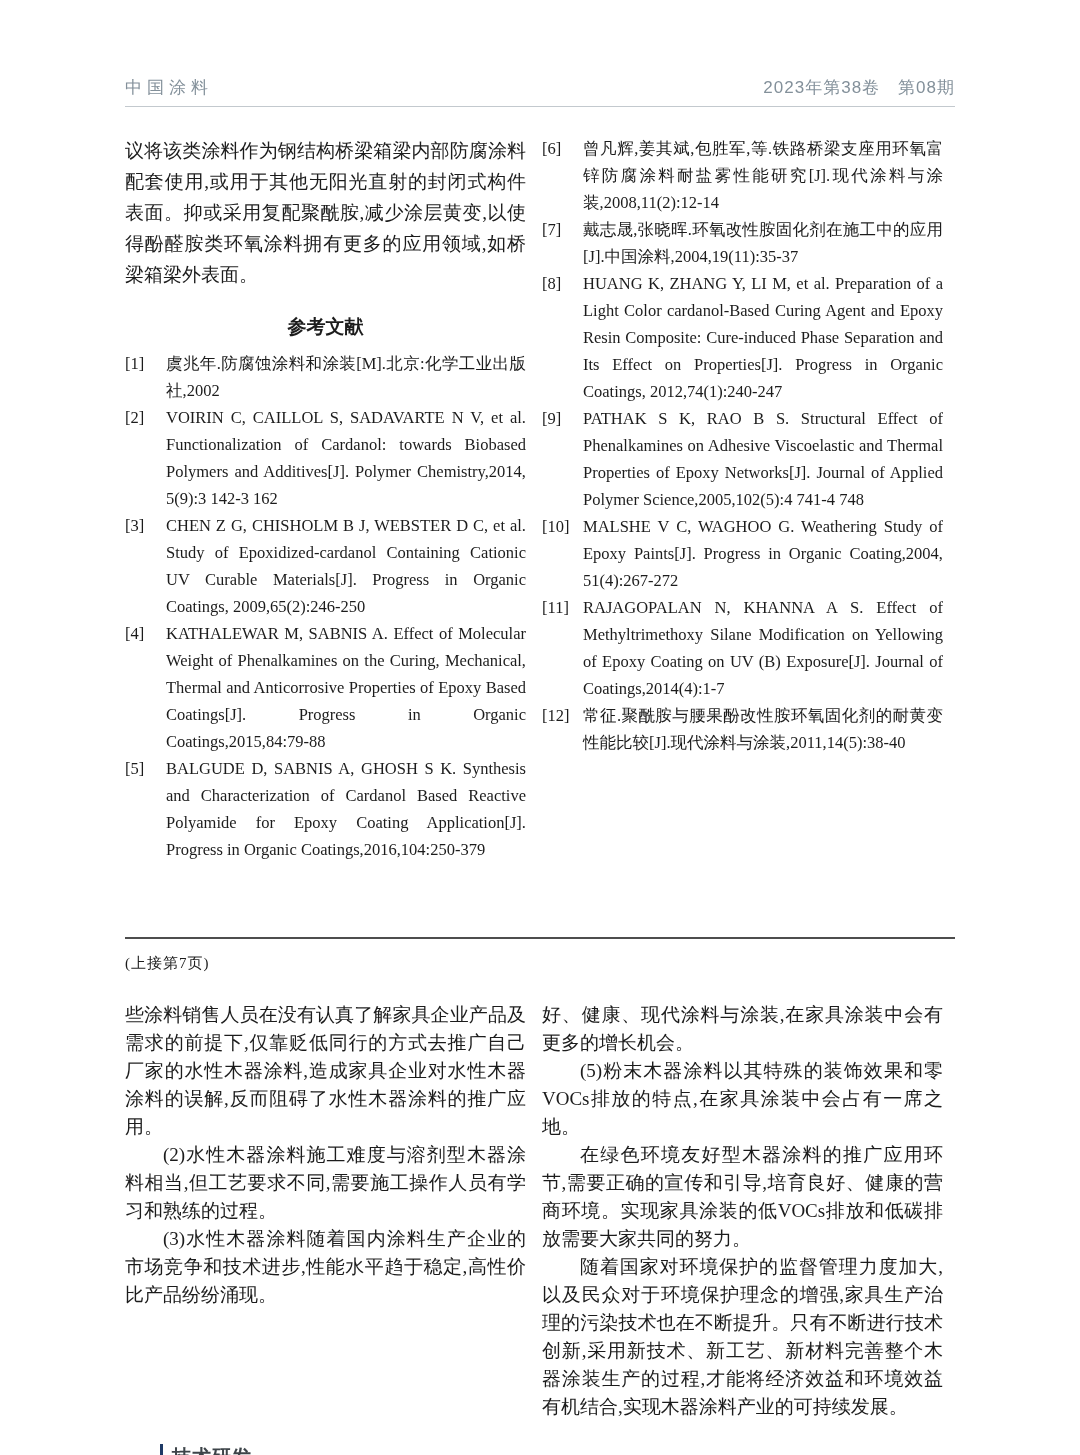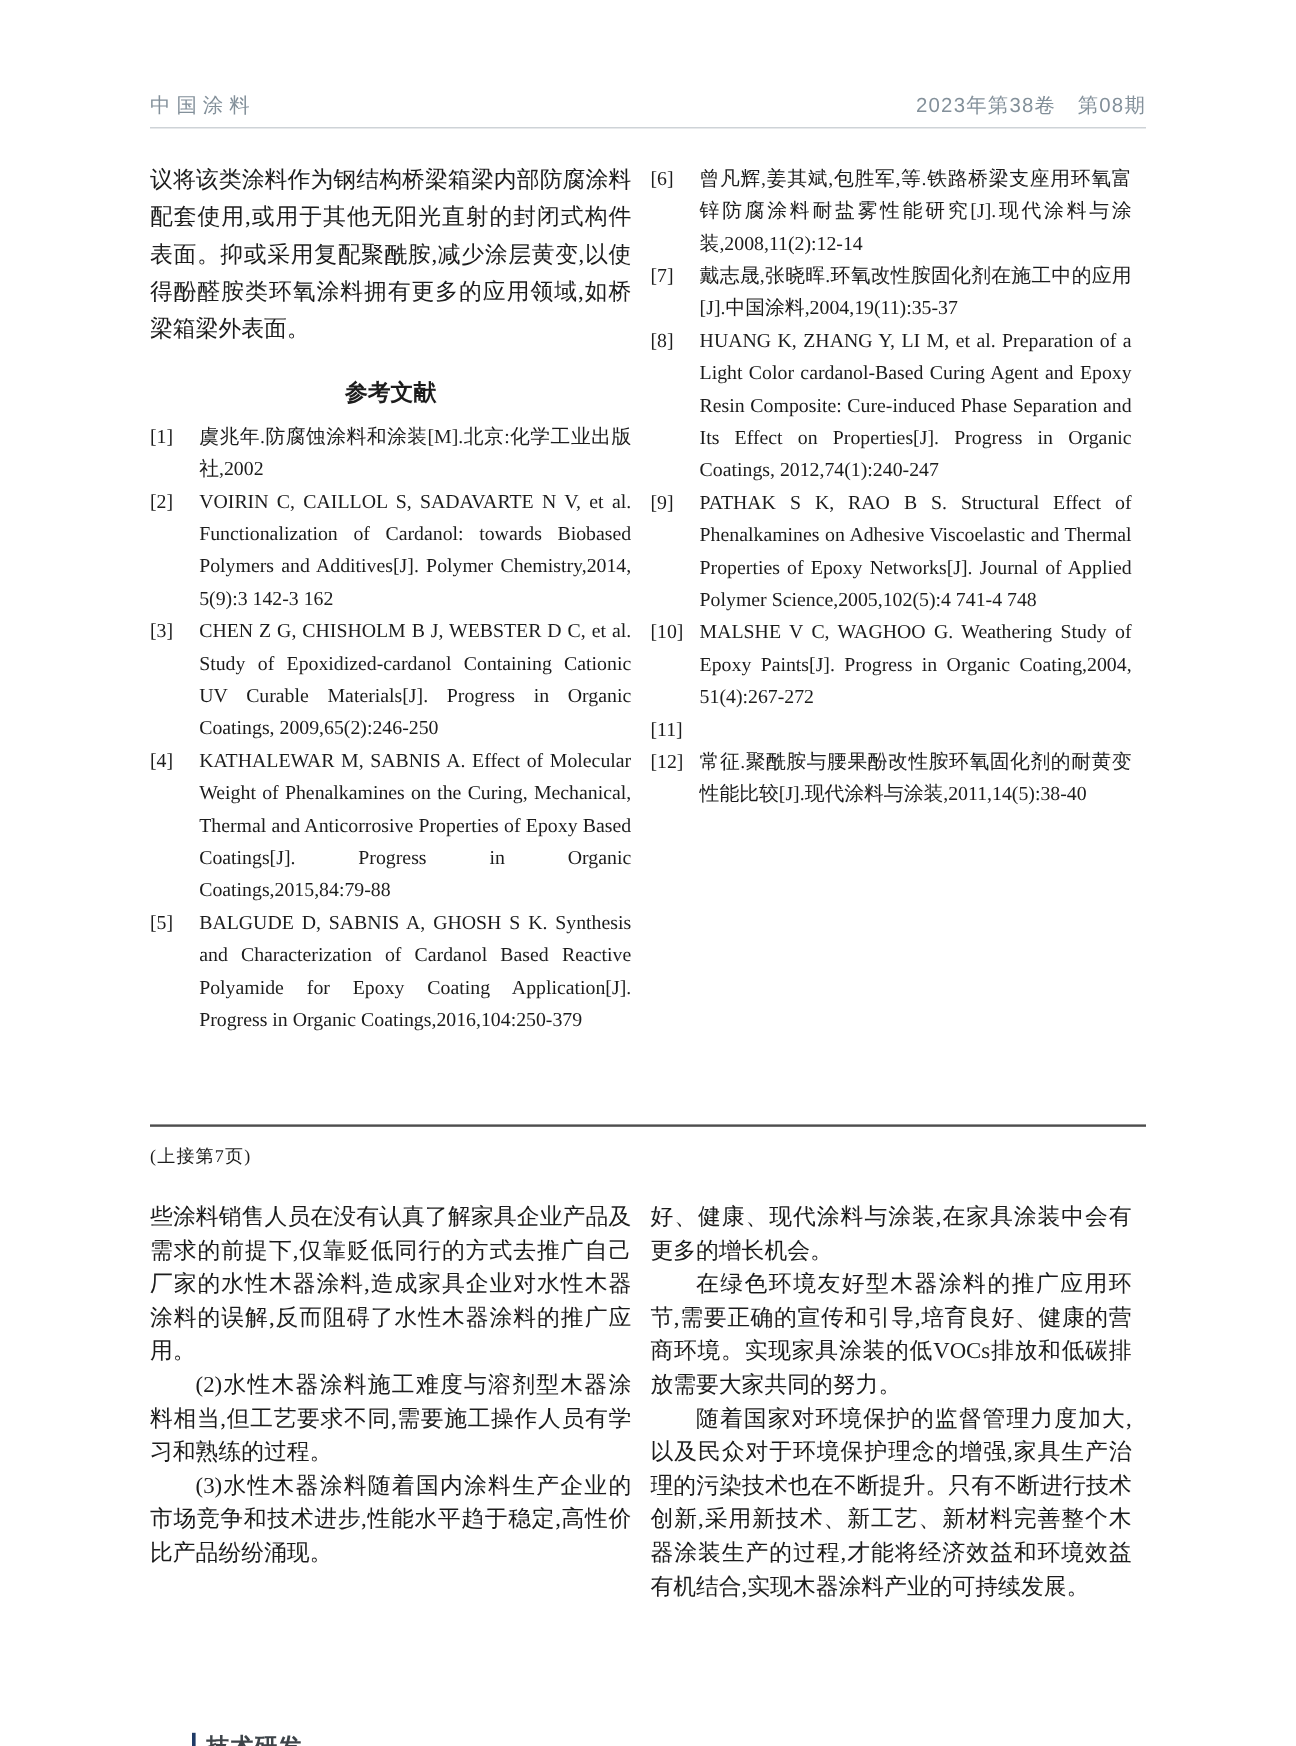--- a/index.html
+++ b/index.html
@@ -166,20 +166,21 @@
             <div class="ref-item">
             <span class="ref-num">[9]</span>
             <span class="ref-text">PATHAK S K, RAO B S. Structural Effect of Phenalkamines on Adhesive Viscoelastic and Thermal Properties of Epoxy Networks[J]. Journal of Applied Polymer Science,2005,102(5):4 741-4 748</span>
           </div>
             <div class="ref-item">
             <span class="ref-num">[10]</span>
             <span class="ref-text">MALSHE V C, WAGHOO G. Weathering Study of Epoxy Paints[J]. Progress in Organic Coating,2004, 51(4):267-272</span>
           </div>
             <div class="ref-item">
             <span class="ref-num">[11]</span>
+            <span class="ref-text">RAJAGOPALAN N, KHANNA A S. Effect of Methyltrimethoxy Silane Modification on Yellowing of Epoxy Coating on UV (B) Exposure[J]. Journal of Coatings,2014(4):1-7</span>
           </div>
             <div class="ref-item">
             <span class="ref-num">[12]</span>
             <span class="ref-text">常征.聚酰胺与腰果酚改性胺环氧固化剂的耐黄变性能比较[J].现代涂料与涂装,2011,14(5):38-40</span>
           </div>
           </div>
       </div>
     </div>
 
     <div class="section-divider"></div>
@@ -190,20 +191,21 @@
       <div class="col">
 
       <p class="cn-para">些涂料销售人员在没有认真了解家具企业产品及需求的前提下,仅靠贬低同行的方式去推广自己厂家的水性木器涂料,造成家具企业对水性木器涂料的误解,反而阻碍了水性木器涂料的推广应用。</p>
           <p class="cn-para indent">(2)水性木器涂料施工难度与溶剂型木器涂料相当,但工艺要求不同,需要施工操作人员有学习和熟练的过程。</p>
           <p class="cn-para indent">(3)水性木器涂料随着国内涂料生产企业的市场竞争和技术进步,性能水平趋于稳定,高性价比产品纷纷涌现。</p>
         </div>
       <div class="col">
         <div>
 
         <p class="cn-para">好、健康、现代涂料与涂装,在家具涂装中会有更多的增长机会。</p>
+            <p class="cn-para indent">(5)粉末木器涂料以其特殊的装饰效果和零VOCs排放的特点,在家具涂装中会占有一席之地。</p>
             <p class="cn-para indent">在绿色环境友好型木器涂料的推广应用环节,需要正确的宣传和引导,培育良好、健康的营商环境。实现家具涂装的低VOCs排放和低碳排放需要大家共同的努力。</p>
             <p class="cn-para indent">随着国家对环境保护的监督管理力度加大,以及民众对于环境保护理念的增强,家具生产治理的污染技术也在不断提升。只有不断进行技术创新,采用新技术、新工艺、新材料完善整个木器涂装生产的过程,才能将经济效益和环境效益有机结合,实现木器涂料产业的可持续发展。</p>
           </div>
 
       </div>
     </div>
 
   </div>
 
   <div class="page-footer">

